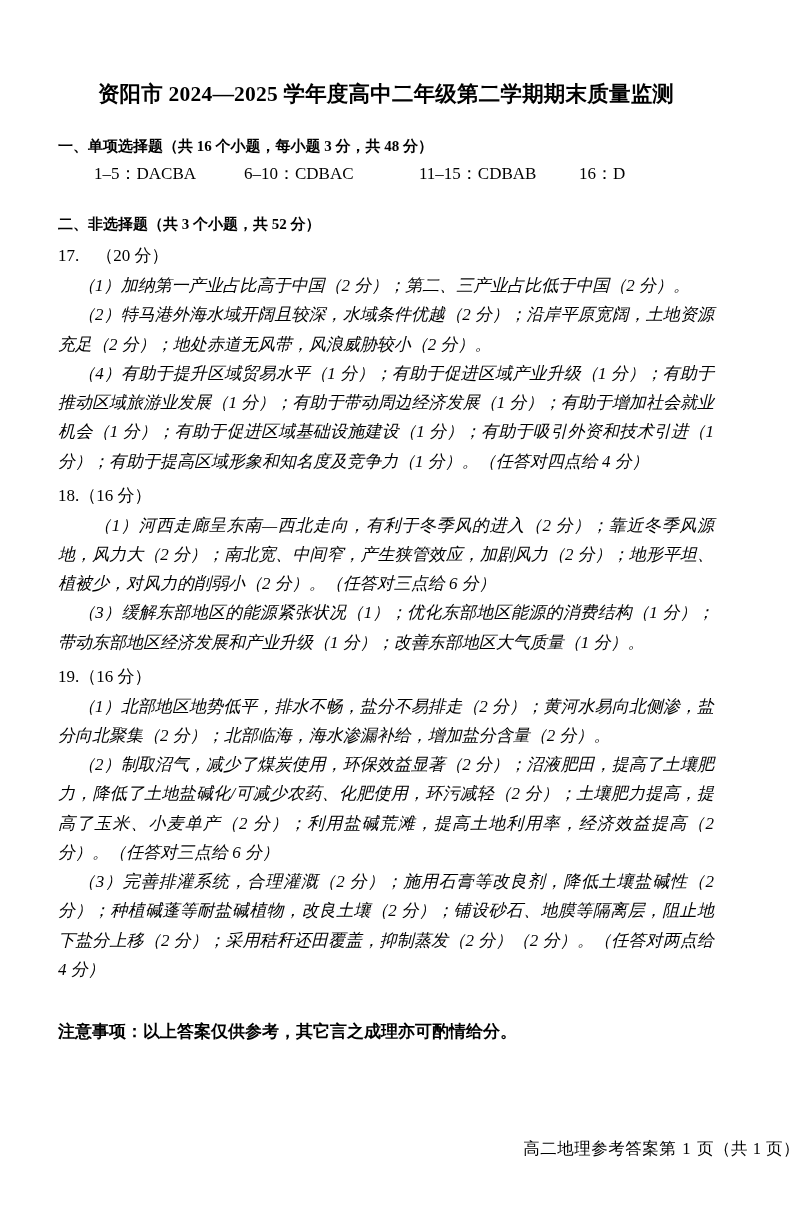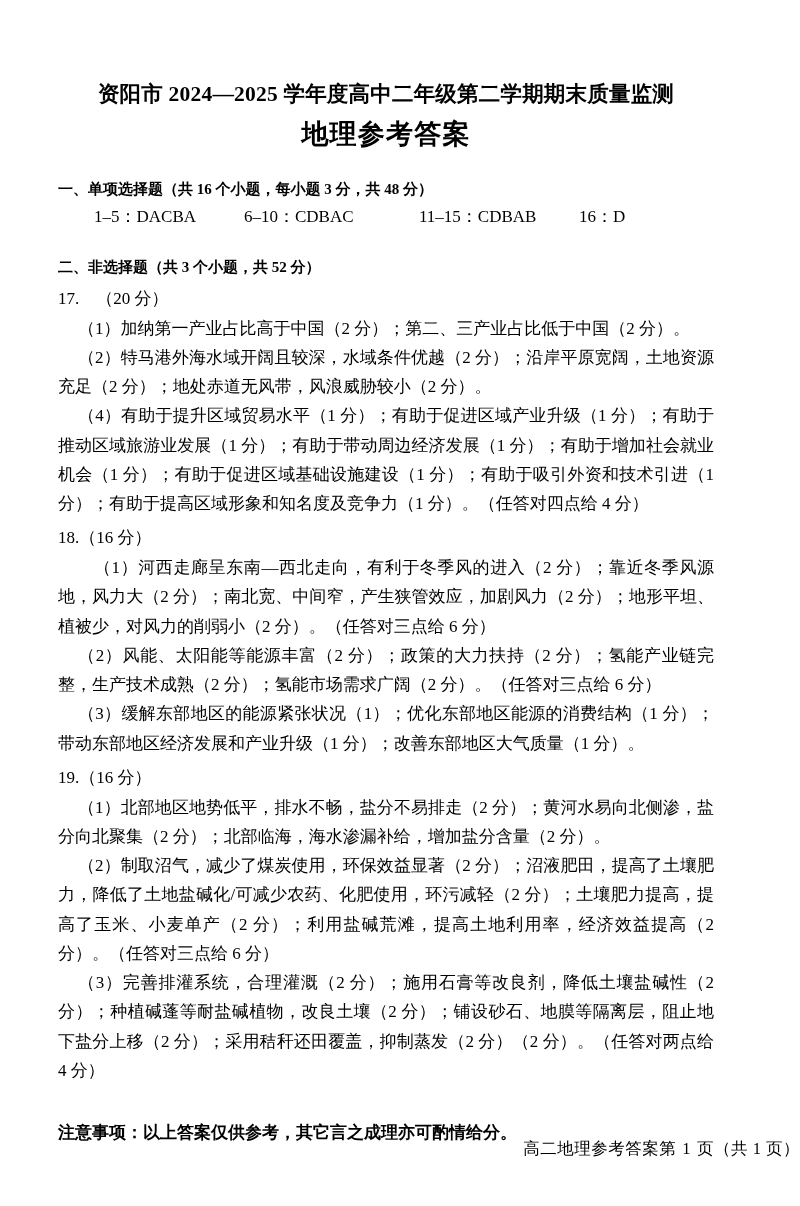--- a/index.html
+++ b/index.html
@@ -61,20 +61,21 @@
     line-height: 1.7;
     margin: 6px 0 0 0;
   }
   .para {
     font-size: 17px;
     line-height: 1.72;
     margin: 0;
     text-align: justify;
     text-justify: inter-ideograph;
     text-indent: 0;
+    font-style: italic;
   }
   .para.indent {
     text-indent: 20px;
   }
   .para.indent2 {
     text-indent: 36px;
   }
   .notice {
     font-size: 17px;
     font-weight: bold;
@@ -94,38 +95,36 @@
     display: inline-block;
     padding: 0 6px;
   }
 </style>
 </head>
 <body>
 
 <div class="page">
 
   <div class="doc-title">资阳市 2024—2025 学年度高中二年级第二学期期末质量监测</div>
-  <div class="doc-subtitle">地理参考答案</div>
 
   <div class="section-head">一、单项选择题（共 16 个小题，每小题 3 分，共 48 分）</div>
 
   <div class="answer-line">
     <span class="seg seg-1">1–5：DACBA</span><span class="seg seg-2">6–10：CDBAC</span><span class="seg seg-3">11–15：CDBAB</span><span class="seg">16：D</span>
   </div>
 
   <div class="section-head">二、非选择题（共 3 个小题，共 52 分）</div>
 
   <div class="q-num">17.　（20 分）</div>
   <div class="para indent">（1）加纳第一产业占比高于中国（2 分）；第二、三产业占比低于中国（2 分）。</div>
   <div class="para indent">（2）特马港外海水域开阔且较深，水域条件优越（2 分）；沿岸平原宽阔，土地资源充足（2 分）；地处赤道无风带，风浪威胁较小（2 分）。</div>
   <div class="para indent">（4）有助于提升区域贸易水平（1 分）；有助于促进区域产业升级（1 分）；有助于推动区域旅游业发展（1 分）；有助于带动周边经济发展（1 分）；有助于增加社会就业机会（1 分）；有助于促进区域基础设施建设（1 分）；有助于吸引外资和技术引进（1 分）；有助于提高区域形象和知名度及竞争力（1 分）。（任答对四点给 4 分）</div>
 
   <div class="q-num">18.（16 分）</div>
   <div class="para indent2">（1）河西走廊呈东南—西北走向，有利于冬季风的进入（2 分）；靠近冬季风源地，风力大（2 分）；南北宽、中间窄，产生狭管效应，加剧风力（2 分）；地形平坦、植被少，对风力的削弱小（2 分）。（任答对三点给 6 分）</div>
-  <div class="para indent">（2）风能、太阳能等能源丰富（2 分）；政策的大力扶持（2 分）；氢能产业链完整，生产技术成熟（2 分）；氢能市场需求广阔（2 分）。（任答对三点给 6 分）</div>
   <div class="para indent">（3）缓解东部地区的能源紧张状况（1）；优化东部地区能源的消费结构（1 分）；带动东部地区经济发展和产业升级（1 分）；改善东部地区大气质量（1 分）。</div>
 
   <div class="q-num">19.（16 分）</div>
   <div class="para indent">（1）北部地区地势低平，排水不畅，盐分不易排走（2 分）；黄河水易向北侧渗，盐分向北聚集（2 分）；北部临海，海水渗漏补给，增加盐分含量（2 分）。</div>
   <div class="para indent">（2）制取沼气，减少了煤炭使用，环保效益显著（2 分）；沼液肥田，提高了土壤肥力，降低了土地盐碱化/可减少农药、化肥使用，环污减轻（2 分）；土壤肥力提高，提高了玉米、小麦单产（2 分）；利用盐碱荒滩，提高土地利用率，经济效益提高（2 分）。（任答对三点给 6 分）</div>
   <div class="para indent">（3）完善排灌系统，合理灌溉（2 分）；施用石膏等改良剂，降低土壤盐碱性（2 分）；种植碱蓬等耐盐碱植物，改良土壤（2 分）；铺设砂石、地膜等隔离层，阻止地下盐分上移（2 分）；采用秸秆还田覆盖，抑制蒸发（2 分）（2 分）。（任答对两点给 4 分）</div>
 
   <div class="notice">注意事项：以上答案仅供参考，其它言之成理亦可酌情给分。</div>
 
   <div class="footer">

